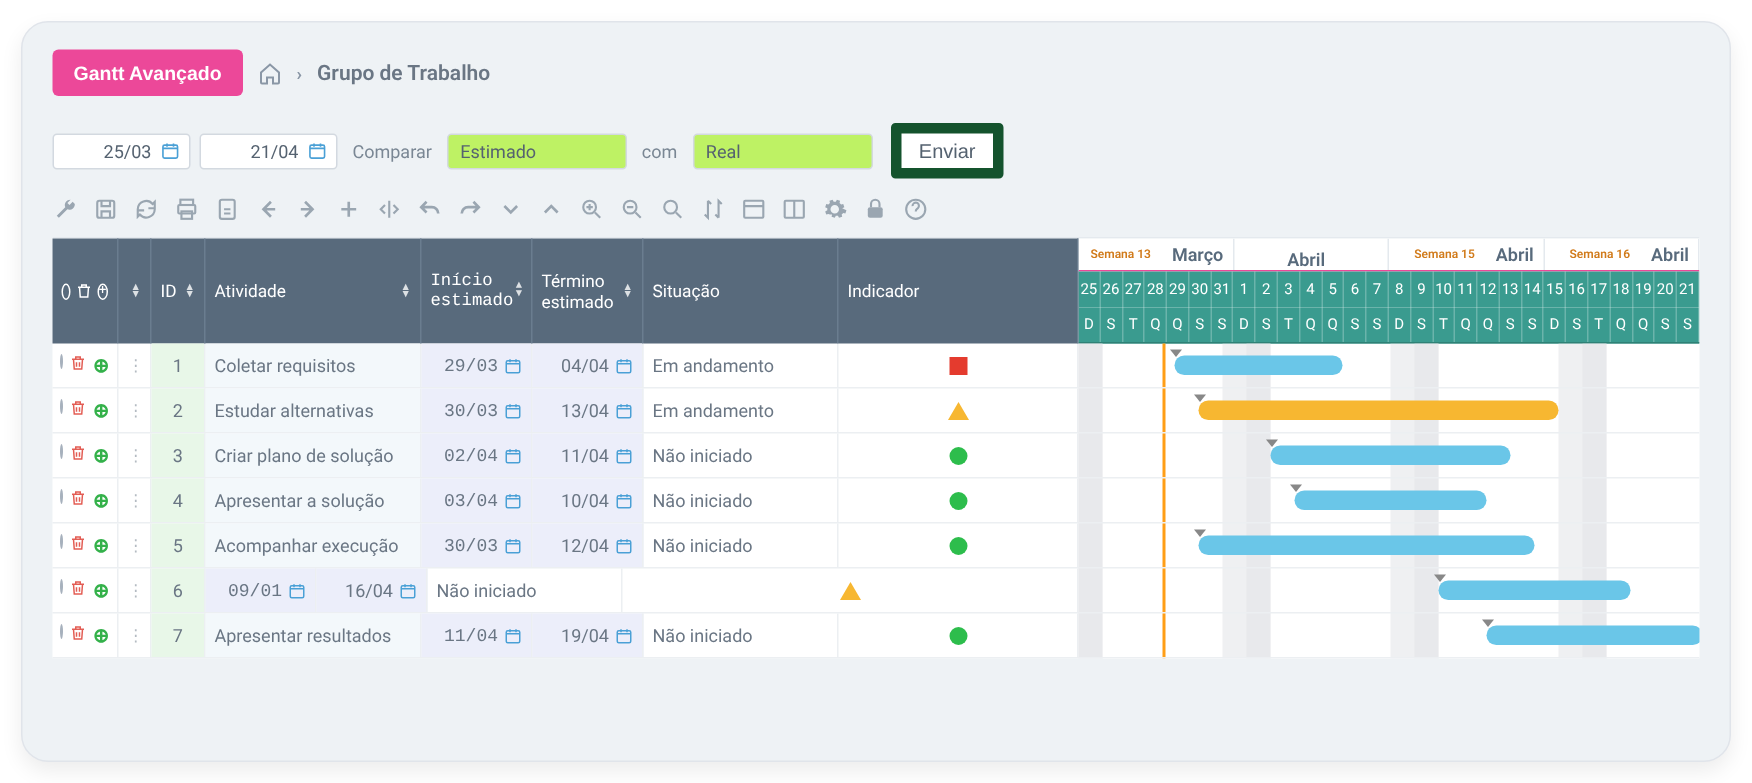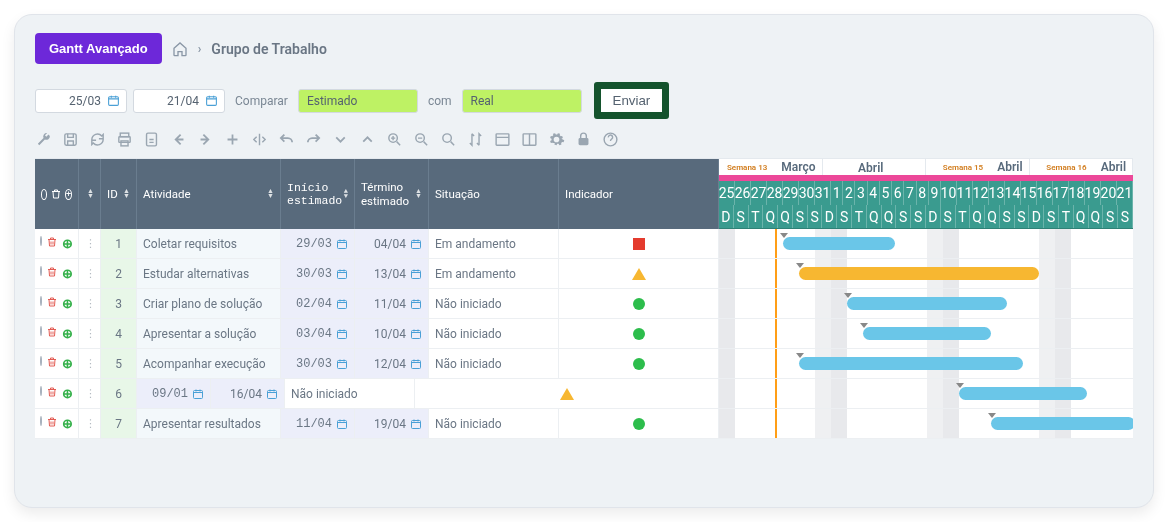--- a/index.html
+++ b/index.html
@@ -1,19 +1,19 @@
 <!DOCTYPE html>
 <html><head>
 <meta charset="utf-8">
 <style>
 * { box-sizing: border-box; margin: 0; padding: 0; }
 body { font-family: -apple-system, BlinkMacSystemFont, "Segoe UI", Roboto, Arial, sans-serif; font-size: 12px; background: #fff; width: 1168px; height: 522px; overflow: hidden; }
 .card { margin: 14px; border-radius: 18px; border: 1px solid #e0e4ea; background: #eef2f5; padding: 18px 20px 0 20px; height: calc(522px - 28px); position: relative; box-shadow: 0 6px 14px rgba(0,0,0,0.08); overflow: hidden; }
 .topbar { display: flex; align-items: center; gap: 10px; margin-bottom: 18px; }
-.btn-primary { background: #6d28d9; color: #fff; border: none; border-radius: 4px; padding: 8px 14px; font-size: 13px; font-weight: 600; cursor: pointer; }
+.btn-primary { background: #ec4899; color: #fff; border: none; border-radius: 4px; padding: 8px 14px; font-size: 13px; font-weight: 600; cursor: pointer; }
 .bc-home { width: 16px; height: 16px; color: #8a97a6; }
 .bc-sep { color: #8a97a6; font-weight: 700; }
 .bc-title { color: #6a7684; font-weight: 600; font-size: 14px; }
 .filters { display: flex; align-items: center; gap: 6px; margin-bottom: 6px; }
 .date-box { background: #fff; border: 1px solid #d3d9e0; border-radius: 3px; padding: 4px 6px 4px 8px; width: 92px; display: flex; align-items: center; justify-content: flex-end; gap: 6px; color: #556270; font-size: 12px; }
 .date-box .cal { color: #4aa0d6; }
 .label-muted { color: #7a8794; font-size: 12px; margin: 0 4px; }
 .select-box { background: #bef264; border: 1px solid #d3d9e0; border-radius: 3px; padding: 4px 8px; width: 120px; color: #556270; text-align: left; }
 .btn-send { background: #fff; border: 7px solid #14532d; border-radius: 3px; padding: 4px 12px; color: #556270; margin-left: 6px; cursor: pointer; }
 .toolbar { display: flex; align-items: center; gap: 10px; padding: 6px 0 10px 0; color: #9aa6b1; }
@@ -39,25 +39,25 @@
 .cal-ico { color: #4aa0d6; font-size: 12px; }
 .tool-icons { display: flex; gap: 4px; justify-content: center; width: 100%; }
 .circ { width: 10px; height: 10px; border-radius: 50%; border: 1.5px solid #a7b1bd; }
 .trash { color: #e35d54; font-size: 12px; }
 .plus { color: #34b14a; font-size: 13px; font-weight: 700; }
 .drag-handle { color: #b4bbc2; font-size: 11px; letter-spacing: 1px; }
 .ind-square { width: 12px; height: 12px; background: #e43b2e; }
 .ind-triangle { width: 0; height: 0; border-left: 7px solid transparent; border-right: 7px solid transparent; border-bottom: 12px solid #f7b731; }
 .ind-circle { width: 12px; height: 12px; border-radius: 50%; background: #2dbd4c; }
 .timeline { flex: 1; position: relative; overflow: hidden; }
-.tl-month-row { display: flex; height: 22px; background: #fff; border-bottom: 6px solid #ec4899; }
+.tl-month-row { display: flex; height: 22px; background: #fff; border-bottom: 1px solid #ec4899; }
 .tl-month { font-size: 12px; color: #586a7c; text-align: right; padding-right: 6px; font-weight: 600; border-right: 1px solid #e4e9ee; display: flex; align-items: center; justify-content: flex-end; gap: 12px; }
 .tl-week-tag { font-size: 8px; color: #d17b1b; background: #fff; padding: 0 2px; }
 .tl-day-row { display: flex; height: 24px; background: #3a9b8f; color: #fff; }
-.tl-day { width: 16px; text-align: right; font-size: 14px; border-right: 1px solid rgba(255,255,255,.25); display: flex; align-items: center; justify-content: center; }
+.tl-day { width: 16px; text-align: right; font-size: 10px; border-right: 1px solid rgba(255,255,255,.25); display: flex; align-items: center; justify-content: center; }
 .tl-wd-row { display: flex; height: 24px; background: #3a9b8f; color: #fff; border-bottom: 1px solid #2f8176; }
 .tl-body { position: relative; }
 .tl-row { height: 30px; border-bottom: 1px solid #eceff2; position: relative; }
 .tl-bar { position: absolute; top: 8px; height: 13px; border-radius: 7px; }
 .bar-blue { background: #6ac6e8; }
 .bar-yellow { background: #f7b731; }
 .tl-weekend { position: absolute; top: 0; bottom: 0; width: 32px; background: #e1e4e8; opacity: .55; }
 .tl-today { position: absolute; top: 0; bottom: 0; width: 2px; background: #ff9e16; }
 .tl-mini { position: absolute; width: 0; height: 0; border-left: 4px solid transparent; border-right: 4px solid transparent; border-top: 5px solid #888; top: 4px; }
 svg { flex-shrink: 0; }

